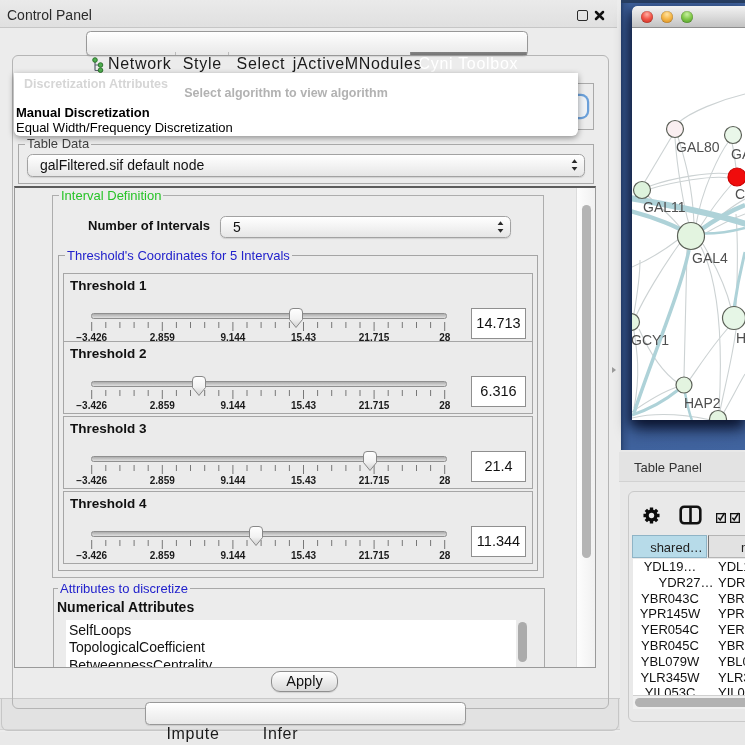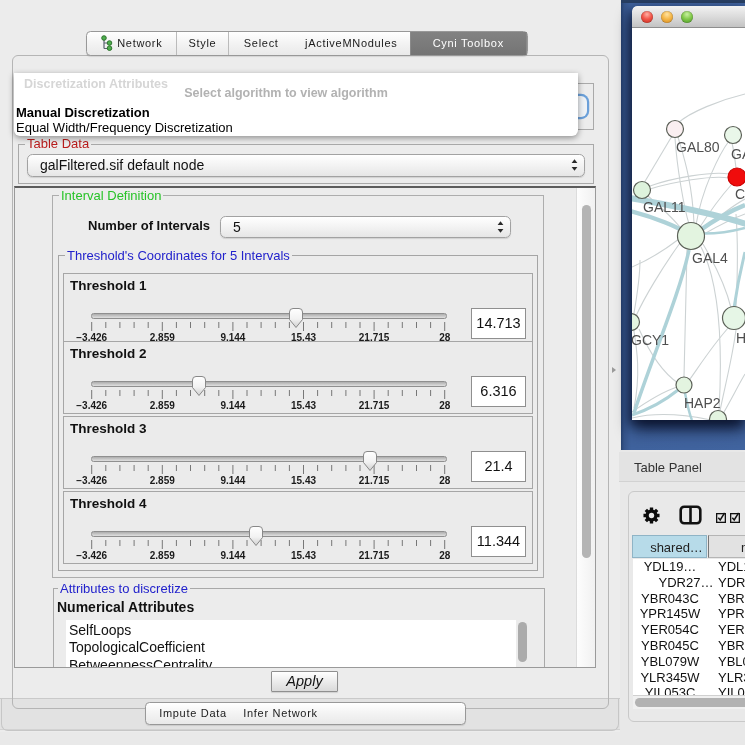--- a/index.html
+++ b/index.html
@@ -5,28 +5,35 @@
   html,body{margin:0;padding:0;}
   body{width:745px;height:745px;background:#e8e8e8;font-family:"Liberation Sans",sans-serif;overflow:hidden;position:relative;}
   .abs{position:absolute;}
   .gbox{position:absolute;border:1px solid #a9a9a9;}
   .gtitle{position:absolute;font-size:13px;line-height:13px;background:#ececec;padding:0 2px;white-space:nowrap;}
   .combo{position:absolute;border:1px solid #a2a2a2;border-radius:5.5px;background:linear-gradient(#ffffff,#f4f4f4 45%,#e6e6e6);box-shadow:0 1px 1px rgba(0,0,0,0.12);font-size:14px;color:#111;}
   .tbox{position:absolute;left:48px;width:468px;height:71px;border:1px solid #a6a6a6;background:#ebebeb;}
   .tlab{position:absolute;left:6px;top:4px;font-size:13.5px;font-weight:bold;color:#111;}
   .vfield{position:absolute;left:407px;top:34px;width:53px;height:29px;border:1px solid #8f8f8f;background:#fff;font-size:14.5px;color:#111;text-align:center;line-height:29px;}
   .ticklab{position:absolute;font-size:10px;font-weight:bold;color:#1a1a1a;transform:translateX(-50%);top:58px;}
-  .tabtext{font-size:11px;color:#1a1a1a;text-align:center;letter-spacing:0.7px;}
+  .tabtext{font-size:16px;color:#1a1a1a;text-align:center;letter-spacing:0.7px;margin-top:20px;}
   .row{position:relative;height:15.8px;line-height:15.8px;font-size:13px;color:#111;white-space:nowrap;}
 </style>
 </head>
 <body>
 
 <div class="abs" id="cpanel" style="left:0;top:0;width:620px;height:745px;background:#ececec;">
 
+  <div class="abs" style="left:0;top:0;width:617px;height:27px;background:linear-gradient(#eaeaea,#e0e0e0);border-bottom:1px solid #c6c6c6;">
+    <div class="abs" style="left:7px;top:0;height:27px;line-height:31px;font-size:14px;color:#2b2b2b;">Control Panel</div>
+    <div class="abs" style="left:577px;top:10px;width:9px;height:9px;border:1.6px solid #2a2a2a;border-radius:2px;"></div>
+    <svg class="abs" style="left:594px;top:10px;" width="11" height="11">
+      <path d="M2 2 L9 9 M9 2 L2 9" stroke="#111" stroke-width="2.5" stroke-linecap="round"></path>
+    </svg>
+  </div>
 
   <div class="abs" style="left:0;top:698px;width:620px;height:30px;background:#e2e2e2;border-top:1px solid #c9c9c9;border-bottom:1px solid #d2d2d2;"></div>
 
   <div class="abs" style="left:1px;top:699px;width:616px;height:31px;border:1px solid #c6c6c6;border-top:none;border-radius:0 0 7px 7px;"></div>
   <div class="abs" style="left:0;top:732px;width:620px;height:13px;background:#e9e9e9;"></div>
 
   <div class="abs" style="left:12px;top:55px;width:595px;height:652px;border:1px solid #b5b5b5;border-radius:6px;"></div>
 
   <div class="abs" style="left:612px;top:367px;width:0;height:0;border-left:4px solid #9a9a9a;border-top:3.5px solid transparent;border-bottom:3.5px solid transparent;"></div>
 
@@ -42,21 +49,21 @@
     <div class="tabtext" style="width:64px;line-height:23px;">Select</div>
     <div class="tabtext" style="width:117px;line-height:23px;border-radius:0 4.5px 4.5px 0;">jActiveMNodules</div>
     <div class="tabtext" style="width:116px;line-height:23px;background:linear-gradient(#828282,#747474);color:#fff;border-left:1px solid #8a8a8a;border-right:1px solid #8a8a8a;">Cyni Toolbox</div>
   </div>
 
   <div class="gbox" style="left:18px;top:83px;width:574px;height:45px;"></div>
 
   <div class="abs" style="left:552px;top:96px;width:35px;height:21px;border-radius:0 6px 6px 0;background:#eef2f6;box-shadow:0 0 0 2.2px #6ba0d9;"></div>
 
   <div class="gbox" style="left:18px;top:144px;width:574px;height:38px;"></div>
-  <div class="gtitle" style="left:25px;top:137px;color:#b91c1c;">Table Data</div>
+  <div class="gtitle" style="left:25px;top:137px;color:#404040;">Table Data</div>
   <div class="combo" style="left:27px;top:154px;width:556px;height:21px;line-height:21px;">
     <span style="padding-left:12px;">galFiltered.sif default node</span>
     <svg width="7" height="12" style="position:absolute;right:6px;top:4px;">
         <path d="M3.5 0.2 L6.4 4 L0.6 4 Z" fill="#2a2a2a"></path>
         <path d="M3.5 11.8 L6.4 8 L0.6 8 Z" fill="#2a2a2a"></path>
       </svg>
   </div>
 
   <div class="abs" id="scrollpane" style="left:14px;top:186px;width:580px;height:479px;border:1px solid #9a9a9a;border-top:2px solid #5c5c5c;background:#ececec;overflow:hidden;">
 
@@ -158,21 +165,21 @@
 
     <div class="gbox" style="left:38px;top:400px;width:490px;height:120px;"></div>
     <div class="gtitle" style="left:43px;top:394px;color:#2222cc;">Attributes to discretize</div>
     <div class="abs" style="left:42px;top:411px;font-size:14px;font-weight:bold;color:#111;">Numerical Attributes</div>
     <div class="abs" style="left:51px;top:432px;width:450px;height:60px;background:#fff;">
       <div style="padding:2px 0 0 3px;font-size:14px;color:#111;line-height:17.4px;">SelfLoops<br>TopologicalCoefficient<br>BetweennessCentrality</div>
     </div>
     <div class="abs" style="left:503px;top:434px;width:9px;height:40px;border-radius:4.5px;background:#ababab;"></div>
   </div>
 
-  <div class="abs" style="left:271px;top:671px;width:65px;height:19px;border:1px solid #8f8f8f;border-radius:1px;background:linear-gradient(#ffffff,#ececec 50%,#dadada);box-shadow:0 1px 1px rgba(0,0,0,0.12);font-size:14.5px;color:#111;text-align:center;line-height:19px;font-style:italic;">Apply</div>
+  <div class="abs" style="left:271px;top:671px;width:65px;height:19px;border:1px solid #8f8f8f;border-radius:9px;background:linear-gradient(#ffffff,#ececec 50%,#dadada);box-shadow:0 1px 1px rgba(0,0,0,0.12);font-size:14.5px;color:#111;text-align:center;line-height:19px;">Apply</div>
 
   <div class="abs" style="left:145px;top:702px;width:319px;height:21px;border:1px solid #989898;border-radius:4.5px;background:linear-gradient(#ffffff,#f3f3f3 50%,#e9e9e9);box-shadow:0 1px 1px rgba(0,0,0,0.1);display:flex;">
     <div class="tabtext" style="width:94px;line-height:21px;">Impute Data</div>
     <div class="tabtext" style="width:81px;line-height:21px;">Infer Network</div>
   </div>
 
   <div class="abs" style="left:14px;top:73px;width:564px;height:63px;background:#ffffff;border-radius:0 0 6px 6px;box-shadow:0 2px 6px rgba(0,0,0,0.4);z-index:50;">
     <div class="abs" style="left:10px;top:4px;font-size:12.5px;font-weight:bold;color:#d6d6d6;">Discretization Attributes</div>
     <div class="abs" style="left:0;top:13px;width:544px;text-align:center;font-size:12.5px;font-weight:bold;color:#b2b2b2;">Select algorithm to view algorithm</div>
     <div class="abs" style="left:2px;top:32px;font-size:13px;font-weight:bold;color:#000;">Manual Discretization</div>

